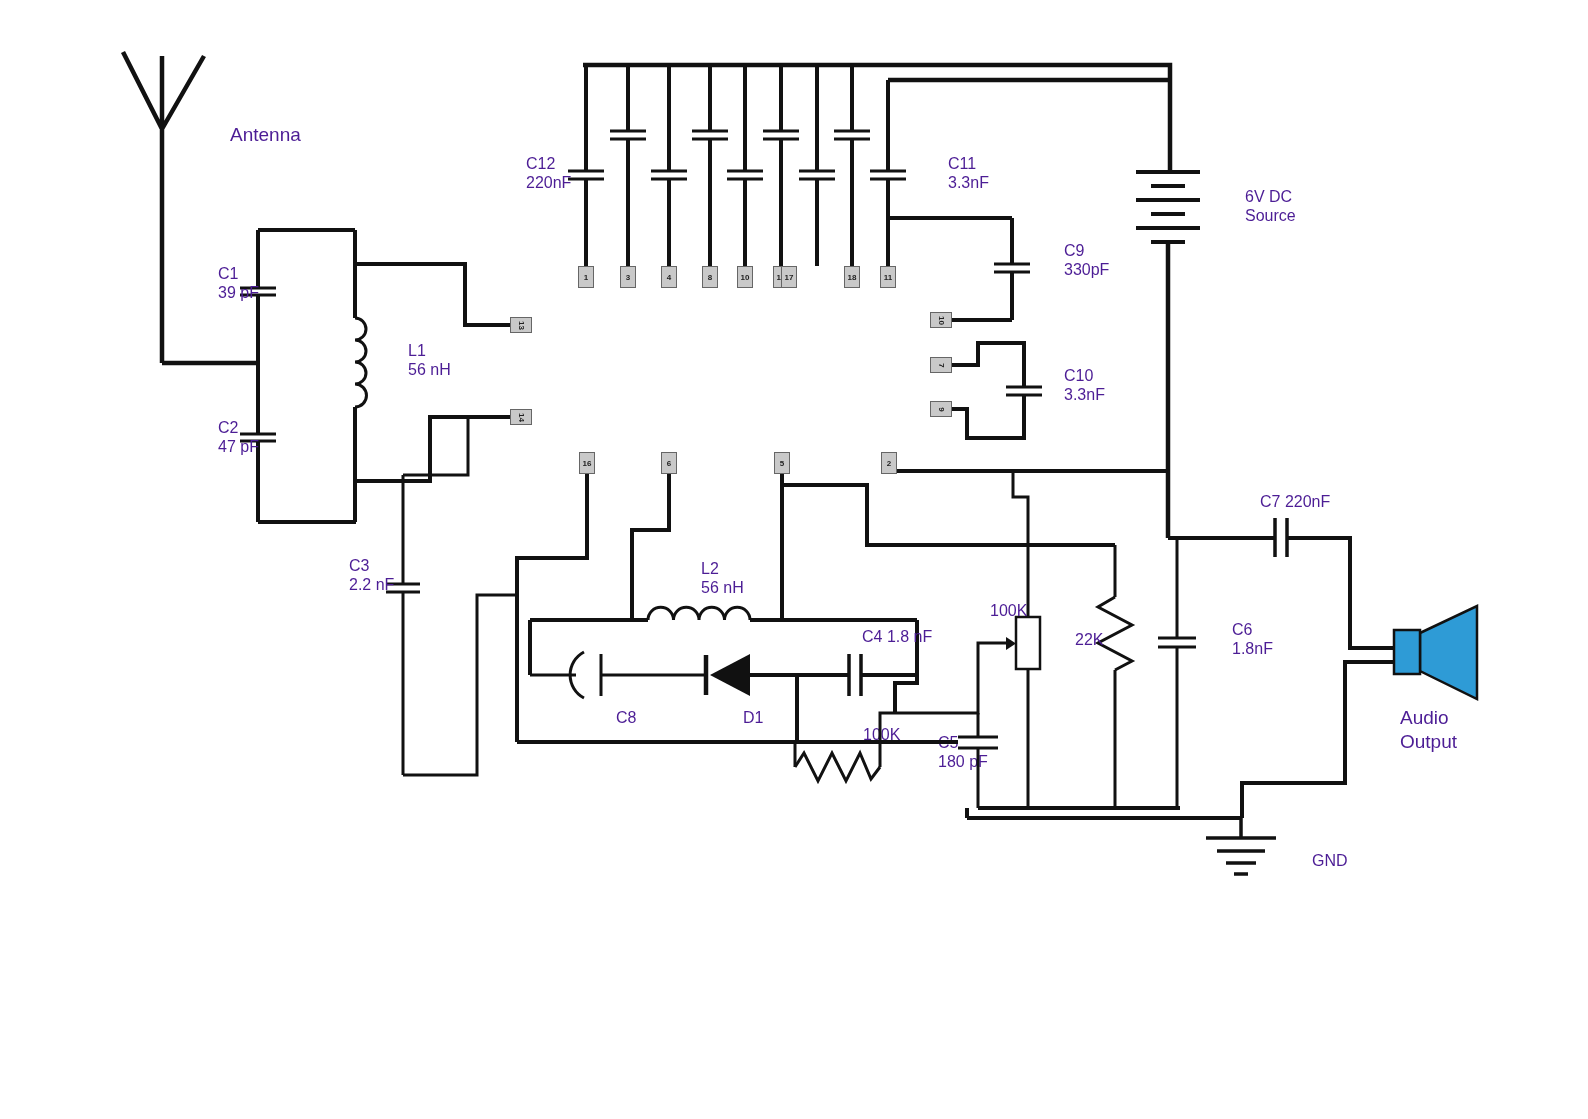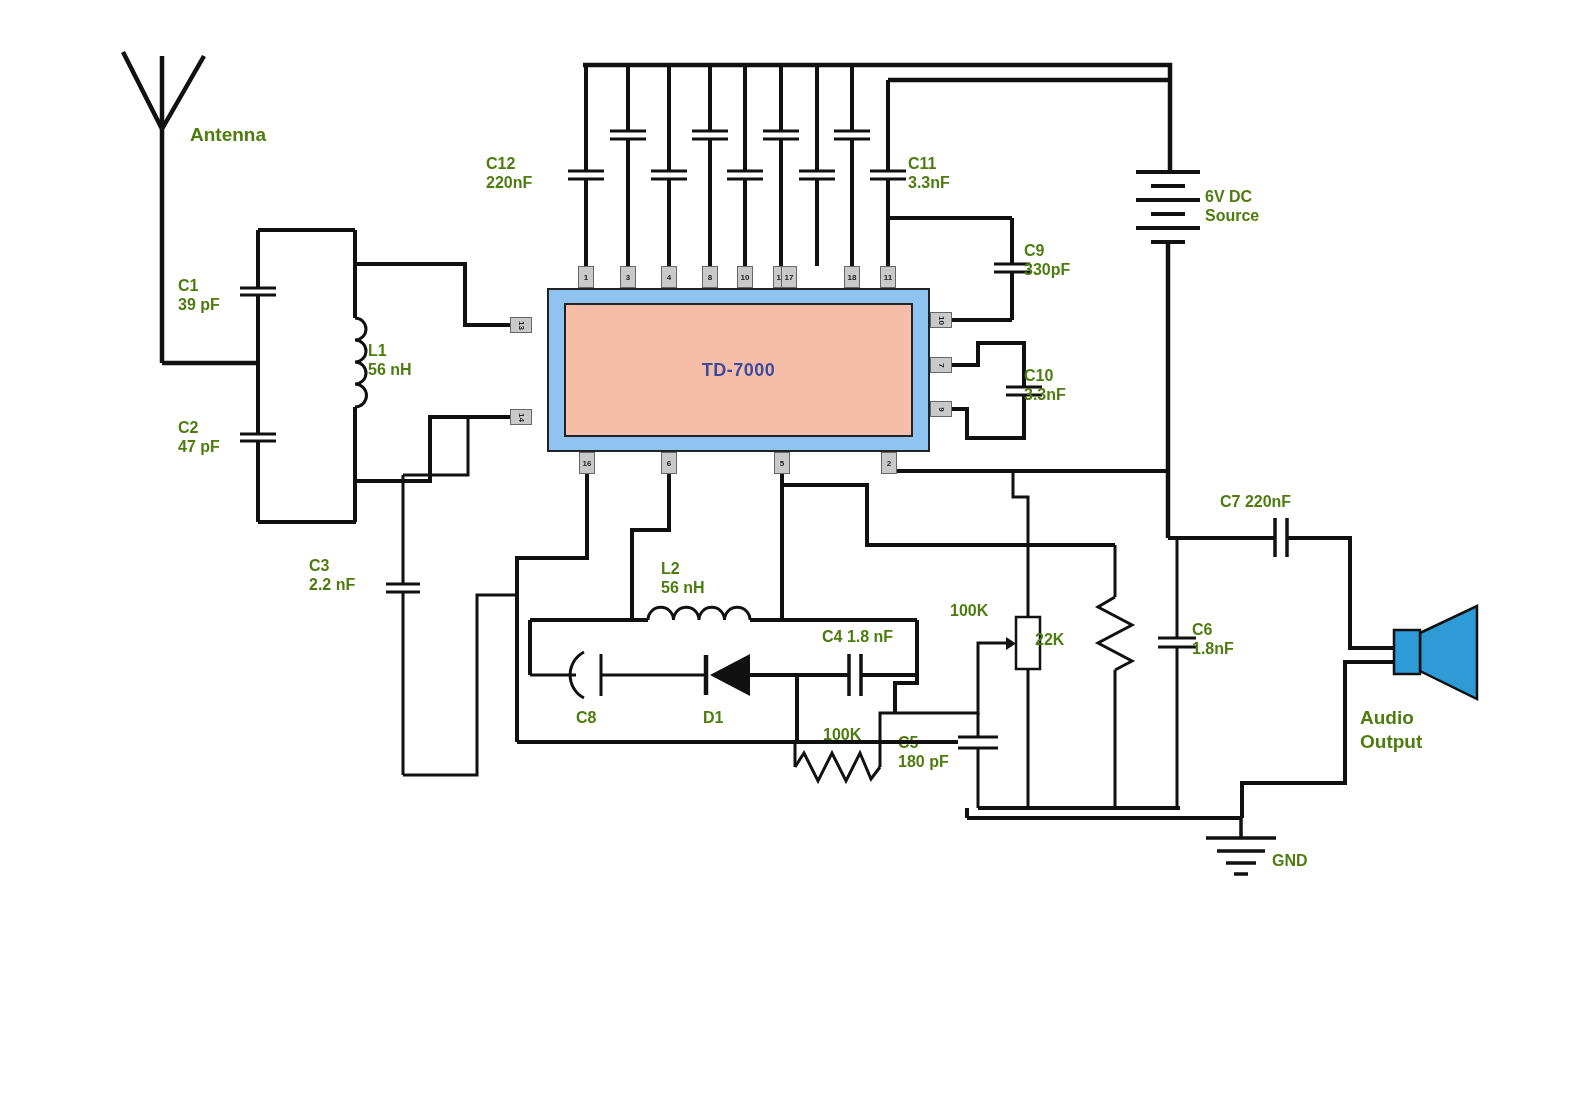--- a/index.html
+++ b/index.html
@@ -2,22 +2,22 @@
 <html><head>
 <meta charset="utf-8">
 <style>
   html,body{margin:0;padding:0;background:#fff;}
   .canvas{
     position:relative;width:1588px;height:1119px;background:#ffffff;
     font-family:"Liberation Sans",sans-serif;overflow:hidden;
   }
   .canvas svg{position:absolute;left:0;top:0;z-index:1;}
   .lbl{
-    position:absolute;z-index:2;font-weight:bold;font-size:16px;color:#4d7c0f;
-    line-height:19px;white-space:nowrap;
+    position:absolute;z-index:2;font-weight:normal;font-size:16px;color:#4c1d95;
+    line-height:19px;white-space:nowrap;margin-left:40px;
   }
   .lbl.center{text-align:left;}
   .lbl.big{font-size:19px;line-height:24px;}
   .lbl.under{z-index:0;}
   .ic-outer{
     position:absolute;left:547px;top:288px;width:383px;height:164px;z-index:2;
     background:#8FC3F2;border:2.5px solid #222;box-sizing:border-box;
   }
   .ic-inner{
     position:absolute;left:15px;top:13px;right:15px;bottom:13px;
@@ -176,25 +176,20 @@
 
       <g>
         <path d="M978 808 H1180 M967 818 H1242 M967 808 V818"></path>
       </g>
       <g stroke-width="3.5">
         <path d="M1241 818 V838 M1206 838 H1276 M1217 851 H1265 M1226 863 H1256 M1234 874 H1248"></path>
       </g>
     </g>
   </svg>
 
-  <div class="ic-outer">
-    <div class="ic-inner">
-      <span class="ic-label">TD-7000</span>
-    </div>
-  </div>
 
   <div class="pin h" style="left:578px;top:266px">
       <span>1</span>
     </div>
   <div class="pin h" style="left:620px;top:266px">
       <span>3</span>
     </div>
   <div class="pin h" style="left:661px;top:266px">
       <span>4</span>
     </div>
@@ -242,21 +237,21 @@
     </div>
   <div class="pin h" style="left:774px;top:452px">
       <span>5</span>
     </div>
   <div class="pin h" style="left:881px;top:452px">
       <span>2</span>
     </div>
 
   <div class="lbl big" style="left:190px;top:123px">Antenna</div>
 
-  <div class="lbl center" style="left:178px;top:276px;width:80px">
+  <div class="lbl center" style="left:178px;top:264px;width:80px">
     <div>C1</div>
     <div>39 pF</div>
   </div>
   <div class="lbl center" style="left:178px;top:418px;width:80px">
     <div>C2</div>
     <div>47 pF</div>
   </div>
   <div class="lbl center" style="left:368px;top:341px;width:80px">
     <div>L1</div>
     <div>56 nH</div>

